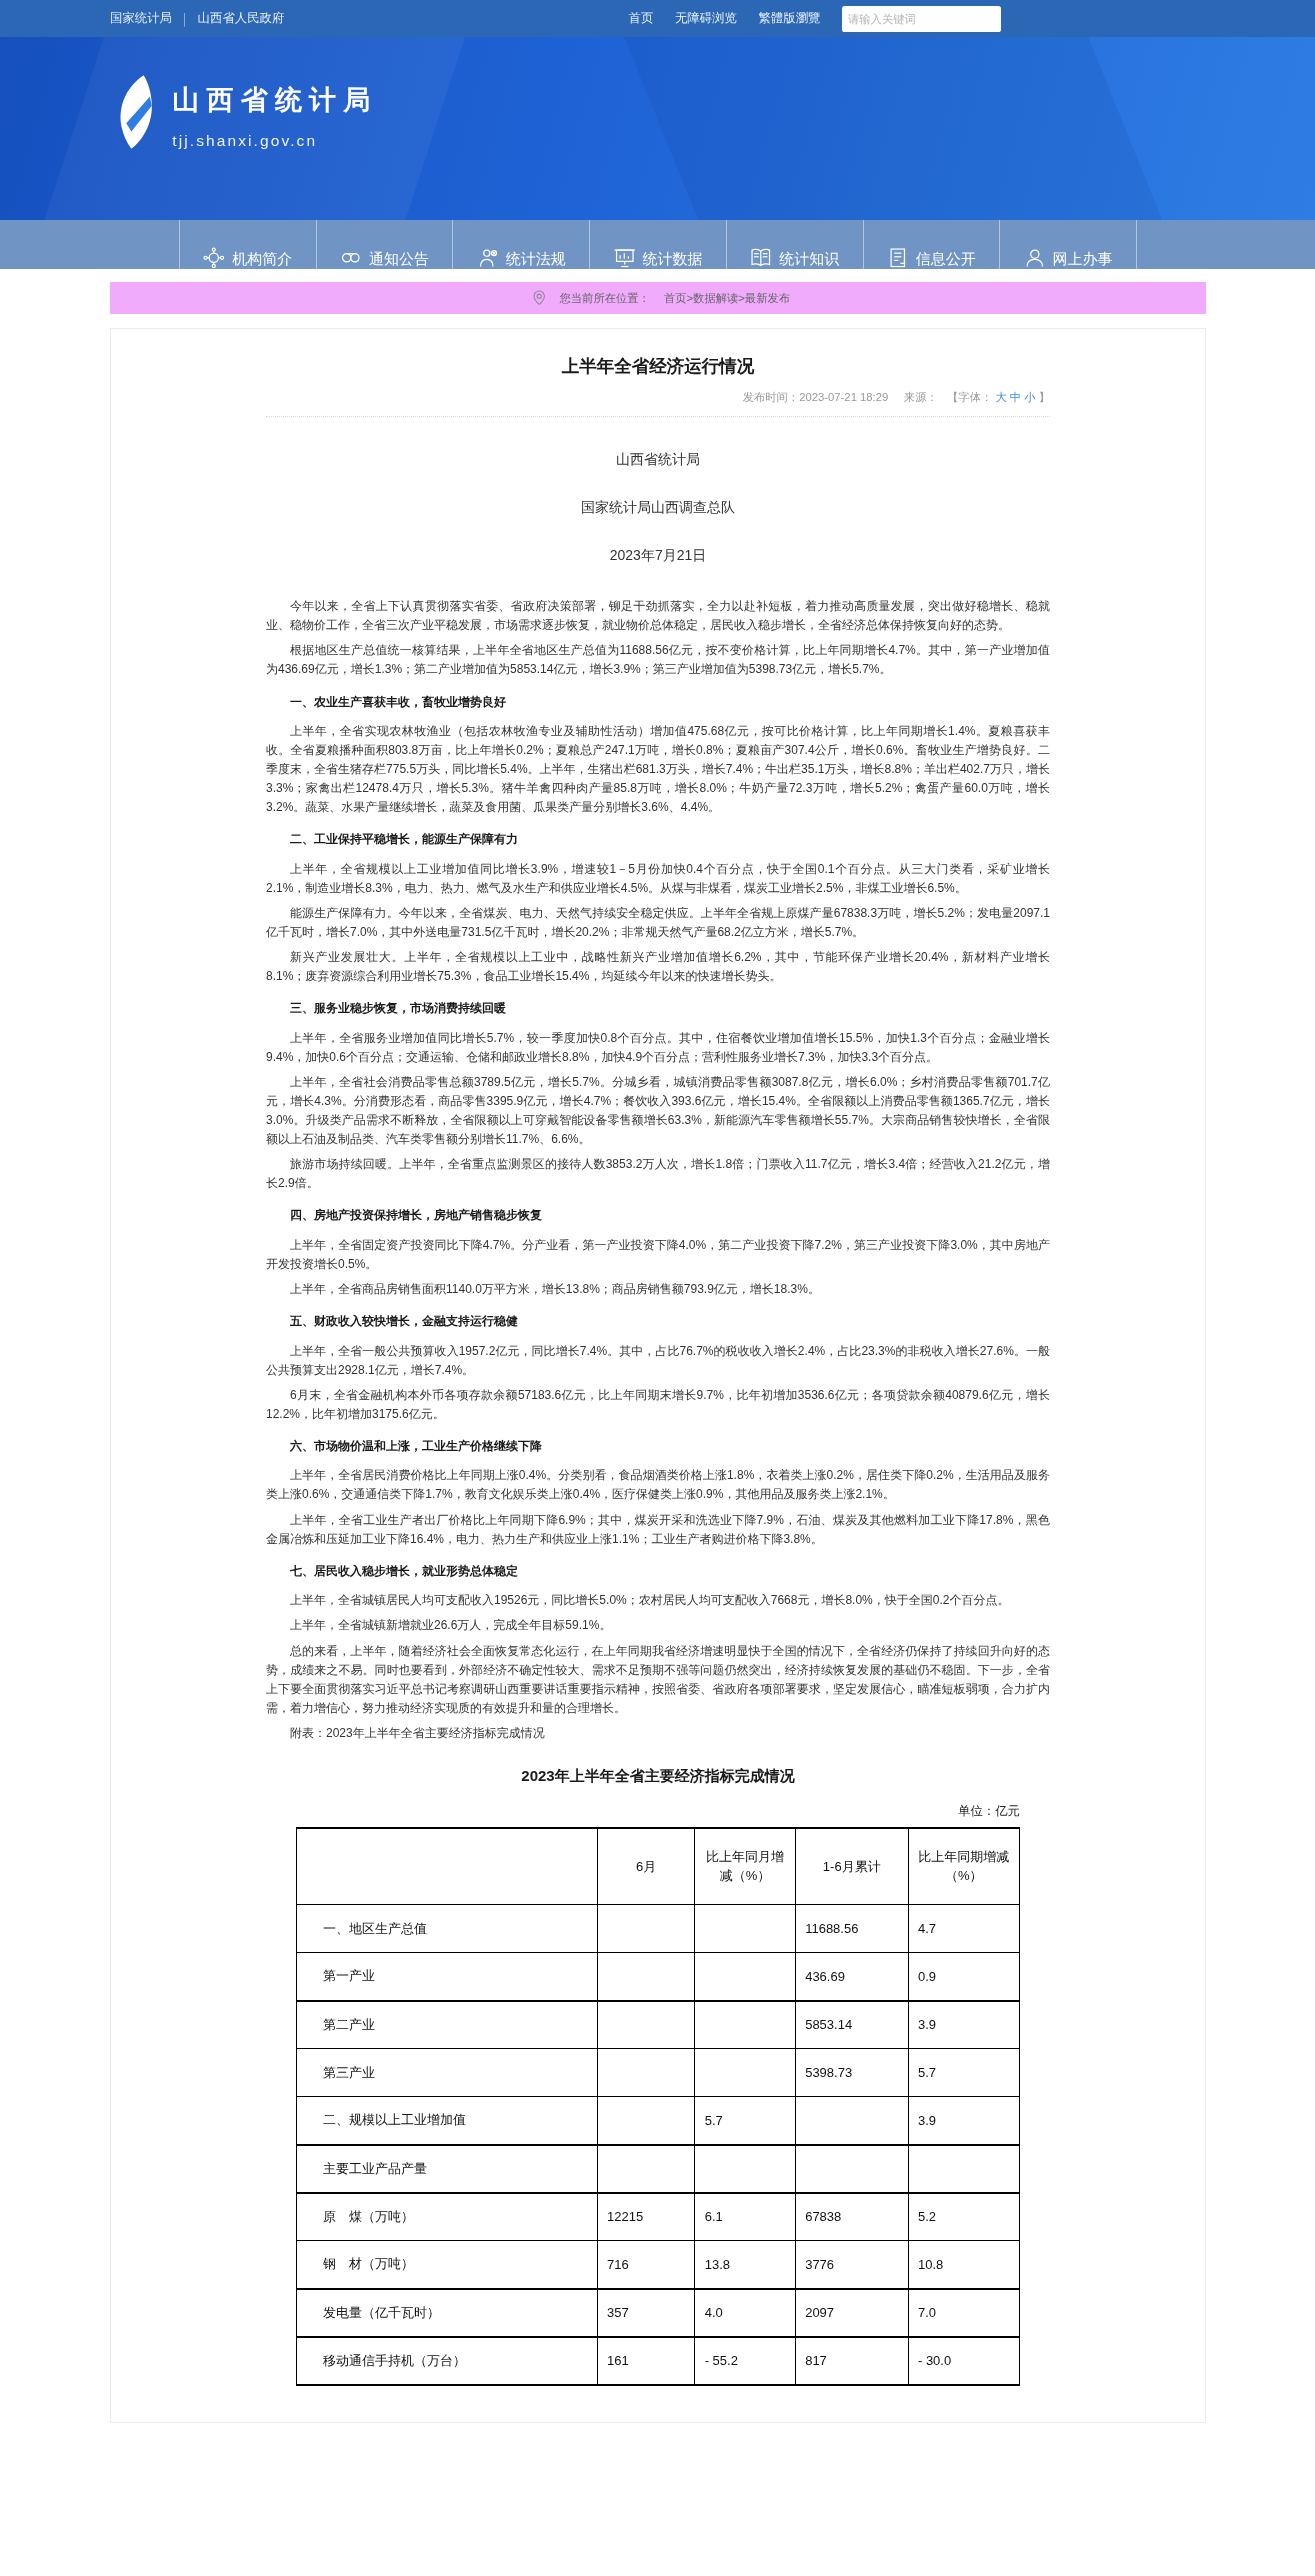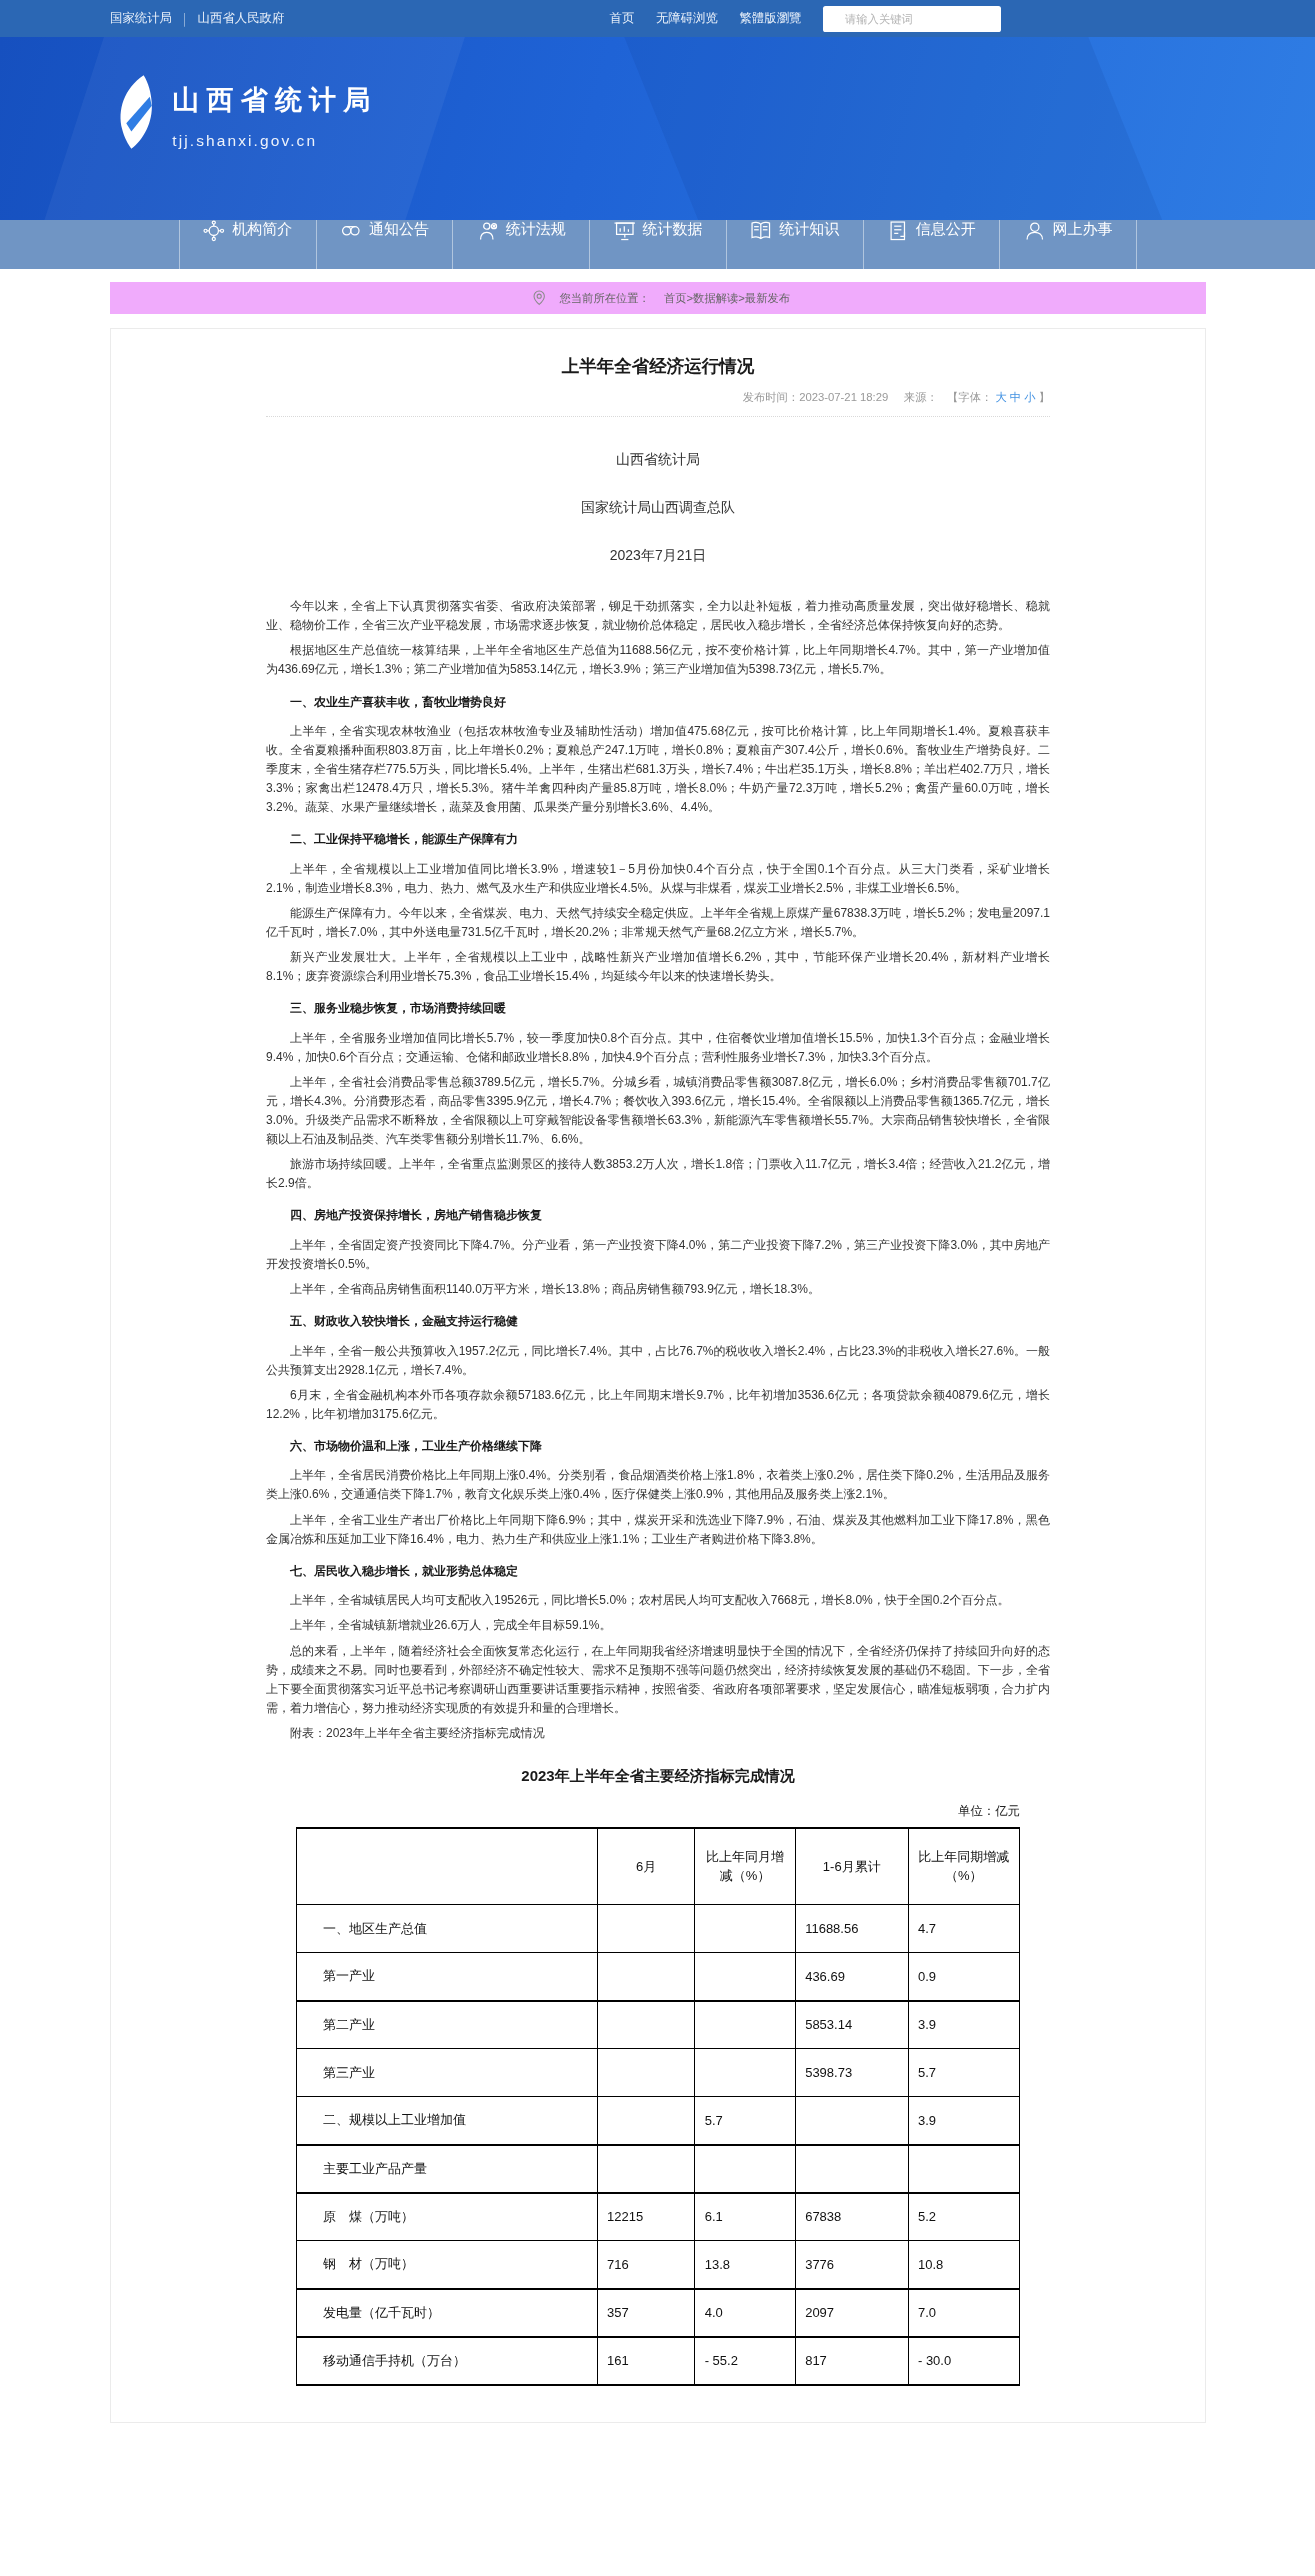--- a/index.html
+++ b/index.html
@@ -6,38 +6,38 @@
   html,body { background:#fff; font-family:"Liberation Sans","DejaVu Sans",sans-serif; color:#333; }
   .page { width:1316px; margin:0 auto; }
 
   
   .topbar { height:37px; background:#2b67b4; }
   .topbar-in { width:891px; margin-left:110px; height:100%; display:flex; align-items:center; }
   .topbar a, .topbar span.t-link { color:#eaf1fa; font-size:12.4px; text-decoration:none; cursor:pointer; }
   .t-left { display:flex; align-items:center; gap:9.3px; }
   .t-sep { color:#9db9dd; font-size:11.3px; }
   .t-right { margin-left:auto; display:flex; align-items:center; gap:21.6px; }
-  .search-box { width:178px; height:26px; background:#fff; border-radius:2.6px; display:flex; align-items:center; padding:0 22px; }
+  .search-box { width:159px; height:26px; background:#fff; border-radius:2.6px; display:flex; padding:0 6px; }
   .search-box input { flex:1; border:none; outline:none; font-size:11.3px; color:#555; font-family:inherit; background:transparent; }
   .search-box input::placeholder { color:#b5b5b5; }
 
   
   .banner { height:183px; background:linear-gradient(105deg,#1650bf 0%,#1f63d6 45%,#2f7de4 100%); position:relative; overflow:hidden; }
   .banner::before, .banner::after { content:""; position:absolute; background:rgba(255,255,255,0.05); }
   .banner::before { width:361px; height:464px; left:62px; top:-103px; transform:skewX(-18deg); }
   .banner::after { width:464px; height:464px; right:155px; top:-52px; transform:skewX(22deg); background:rgba(0,30,90,0.08); }
   .logo-wrap { position:absolute; left:114px; top:37px; display:flex; align-items:flex-start; gap:11.3px; z-index:2; }
   .logo-ic { width:47px; height:77px; }
   .logo-txt .site-name { color:#fff; font-size:27px; font-weight:bold; letter-spacing:7.2px; margin-top:8.2px; }
   .logo-txt .site-url { color:rgba(255,255,255,0.92); font-size:15.5px; letter-spacing:2.1px; margin-top:13.4px; }
 
   
   .nav { height:49px; background:#7095c4; }
   .nav-in { width:958px; margin:0 auto; height:100%; display:flex; }
-  .nav-item { flex:1; display:flex; align-items:flex-start; justify-content:center; gap:7.2px; border-left:0.5px solid rgba(255,255,255,0.45); cursor:pointer; }
+  .nav-item { flex:1; display:flex; align-items:flex-end; justify-content:center; gap:7.2px; border-left:0.5px solid rgba(255,255,255,0.45); cursor:pointer; }
   .nav-item:last-child { border-right:0.5px solid rgba(255,255,255,0.45); }
   .nav-item svg { width:21.6px; height:21.6px; stroke:#fff; fill:none; stroke-width:2.4; }
   .nav-item .nv-label { color:#fff; font-size:15px; }
 
   
   .crumb { width:1096px; margin:13px auto 0; height:32px; background:#f0abfc; display:flex; align-items:center; padding-left:7.2px; gap:14px;justify-content:center; }
   .crumb svg { width:12.4px; height:15.5px; stroke:#8a8a8a; fill:none; stroke-width:2; }
   .crumb .c-txt { font-size:11.3px; color:#666; }
   .crumb .c-link { color:#666; cursor:pointer; }
 

